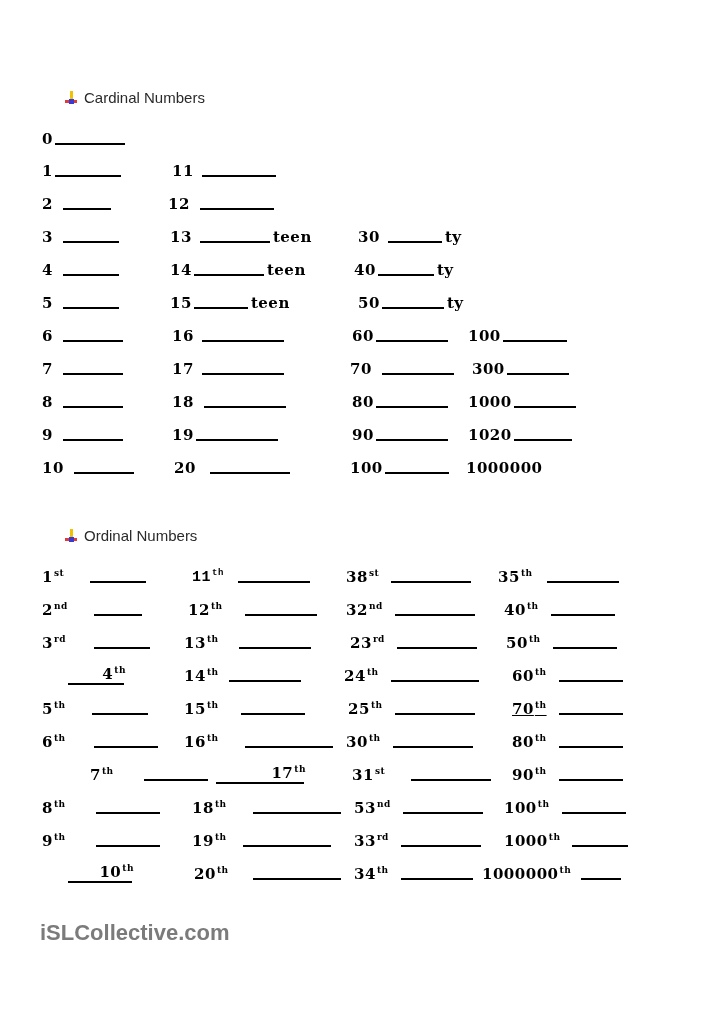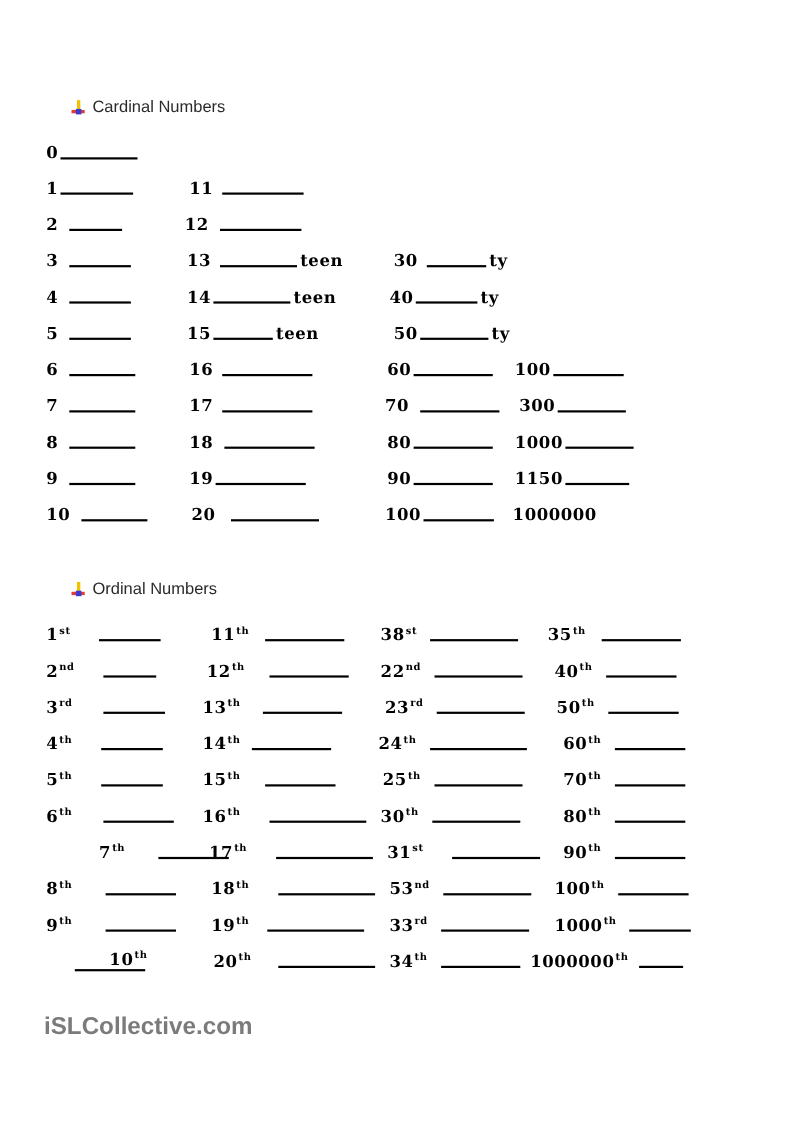--- a/index.html
+++ b/index.html
@@ -156,21 +156,21 @@
     </div>
     <div class="item" style="left: 472px; top: 358px;">
       <span class="num">300</span>
       <span class="blank" style="width: 62px;"></span>
     </div>
     <div class="item" style="left: 468px; top: 391px;">
       <span class="num">1000</span>
       <span class="blank" style="width: 62px;"></span>
     </div>
     <div class="item" style="left: 468px; top: 424px;">
-      <span class="num">1150</span>
+      <span class="num">1020</span>
       <span class="blank" style="width: 58px;"></span>
     </div>
     <div class="item" style="left: 466px; top: 457px;">
       <span class="num">1000000</span>
     </div>
   </div>
 
 <div class="heading" style="left:64px; top:527px;">
   <span class="bullet">
       <span class="v"></span>
@@ -186,21 +186,21 @@
       <span class="blank" style="width: 56px; margin-left: 26px;"></span>
     </div>
     <div class="item" style="left: 42px; top: 599px;">
       <span class="num"><span>2</span><sup>nd</sup></span>
       <span class="blank" style="width: 48px; margin-left: 26px;"></span>
     </div>
     <div class="item" style="left: 42px; top: 632px;">
       <span class="num"><span>3</span><sup>rd</sup></span>
       <span class="blank" style="width: 56px; margin-left: 28px;"></span>
     </div>
-    <div class="item" style="left: 42px; top: 665px;">
+    <div class="item" style="left: 42px; top: 665px; flex-direction: column;">
       <span class="num"><span>4</span><sup>th</sup></span>
       <span class="blank" style="width: 56px; margin-left: 26px;"></span>
     </div>
     <div class="item" style="left: 42px; top: 698px;">
       <span class="num"><span>5</span><sup>th</sup></span>
       <span class="blank" style="width: 56px; margin-left: 26px;"></span>
     </div>
     <div class="item" style="left: 42px; top: 731px;">
       <span class="num"><span>6</span><sup>th</sup></span>
       <span class="blank" style="width: 64px; margin-left: 28px;"></span>
@@ -214,21 +214,21 @@
       <span class="blank" style="width: 64px; margin-left: 30px;"></span>
     </div>
     <div class="item" style="left: 42px; top: 830px;">
       <span class="num"><span>9</span><sup>th</sup></span>
       <span class="blank" style="width: 64px; margin-left: 30px;"></span>
     </div>
     <div class="item" style="left: 42px; top: 863px; flex-direction: column;">
       <span class="num"><span>10</span><sup>th</sup></span>
       <span class="blank" style="width: 64px; margin-left: 26px;"></span>
     </div>
-    <div class="item" style="left: 192px; top: 566px;">
+    <div class="item" style="left: 192px; top: 566px; font-family: Liberation Mono, monospace;">
       <span class="num"><span>11</span><sup>th</sup></span>
       <span class="blank" style="width: 72px; margin-left: 14px;"></span>
     </div>
     <div class="item" style="left: 188px; top: 599px;">
       <span class="num"><span>12</span><sup>th</sup></span>
       <span class="blank" style="width: 72px; margin-left: 22px;"></span>
     </div>
     <div class="item" style="left: 184px; top: 632px;">
       <span class="num"><span>13</span><sup>th</sup></span>
       <span class="blank" style="width: 72px; margin-left: 20px;"></span>
@@ -238,42 +238,42 @@
       <span class="blank" style="width: 72px; margin-left: 10px;"></span>
     </div>
     <div class="item" style="left: 184px; top: 698px;">
       <span class="num"><span>15</span><sup>th</sup></span>
       <span class="blank" style="width: 64px; margin-left: 22px;"></span>
     </div>
     <div class="item" style="left: 184px; top: 731px;">
       <span class="num"><span>16</span><sup>th</sup></span>
       <span class="blank" style="width: 88px; margin-left: 26px;"></span>
     </div>
-    <div class="item" style="left: 190px; top: 764px;">
+    <div class="item" style="left: 190px; top: 764px; flex-direction: column;">
       <span class="num"><span>17</span><sup>th</sup></span>
       <span class="blank" style="width: 88px; margin-left: 26px;"></span>
     </div>
     <div class="item" style="left: 192px; top: 797px;">
       <span class="num"><span>18</span><sup>th</sup></span>
       <span class="blank" style="width: 88px; margin-left: 26px;"></span>
     </div>
     <div class="item" style="left: 192px; top: 830px;">
       <span class="num"><span>19</span><sup>th</sup></span>
       <span class="blank" style="width: 88px; margin-left: 16px;"></span>
     </div>
     <div class="item" style="left: 194px; top: 863px;">
       <span class="num"><span>20</span><sup>th</sup></span>
       <span class="blank" style="width: 88px; margin-left: 24px;"></span>
     </div>
     <div class="item" style="left: 346px; top: 566px;">
       <span class="num"><span>38</span><sup>st</sup></span>
       <span class="blank" style="width: 80px; margin-left: 12px;"></span>
     </div>
     <div class="item" style="left: 346px; top: 599px;">
-      <span class="num"><span>22</span><sup>nd</sup></span>
+      <span class="num"><span>32</span><sup>nd</sup></span>
       <span class="blank" style="width: 80px; margin-left: 12px;"></span>
     </div>
     <div class="item" style="left: 350px; top: 632px;">
       <span class="num"><span>23</span><sup>rd</sup></span>
       <span class="blank" style="width: 80px; margin-left: 12px;"></span>
     </div>
     <div class="item" style="left: 344px; top: 665px;">
       <span class="num"><span>24</span><sup>th</sup></span>
       <span class="blank" style="width: 88px; margin-left: 12px;"></span>
     </div>
@@ -310,21 +310,21 @@
       <span class="blank" style="width: 64px; margin-left: 12px;"></span>
     </div>
     <div class="item" style="left: 506px; top: 632px;">
       <span class="num"><span>50</span><sup>th</sup></span>
       <span class="blank" style="width: 64px; margin-left: 12px;"></span>
     </div>
     <div class="item" style="left: 512px; top: 665px;">
       <span class="num"><span>60</span><sup>th</sup></span>
       <span class="blank" style="width: 64px; margin-left: 12px;"></span>
     </div>
-    <div class="item" style="left: 512px; top: 698px;">
+    <div class="item" style="left: 512px; top: 698px; text-decoration: underline;">
       <span class="num"><span>70</span><sup>th</sup></span>
       <span class="blank" style="width: 64px; margin-left: 12px;"></span>
     </div>
     <div class="item" style="left: 512px; top: 731px;">
       <span class="num"><span>80</span><sup>th</sup></span>
       <span class="blank" style="width: 64px; margin-left: 12px;"></span>
     </div>
     <div class="item" style="left: 512px; top: 764px;">
       <span class="num"><span>90</span><sup>th</sup></span>
       <span class="blank" style="width: 64px; margin-left: 12px;"></span>

